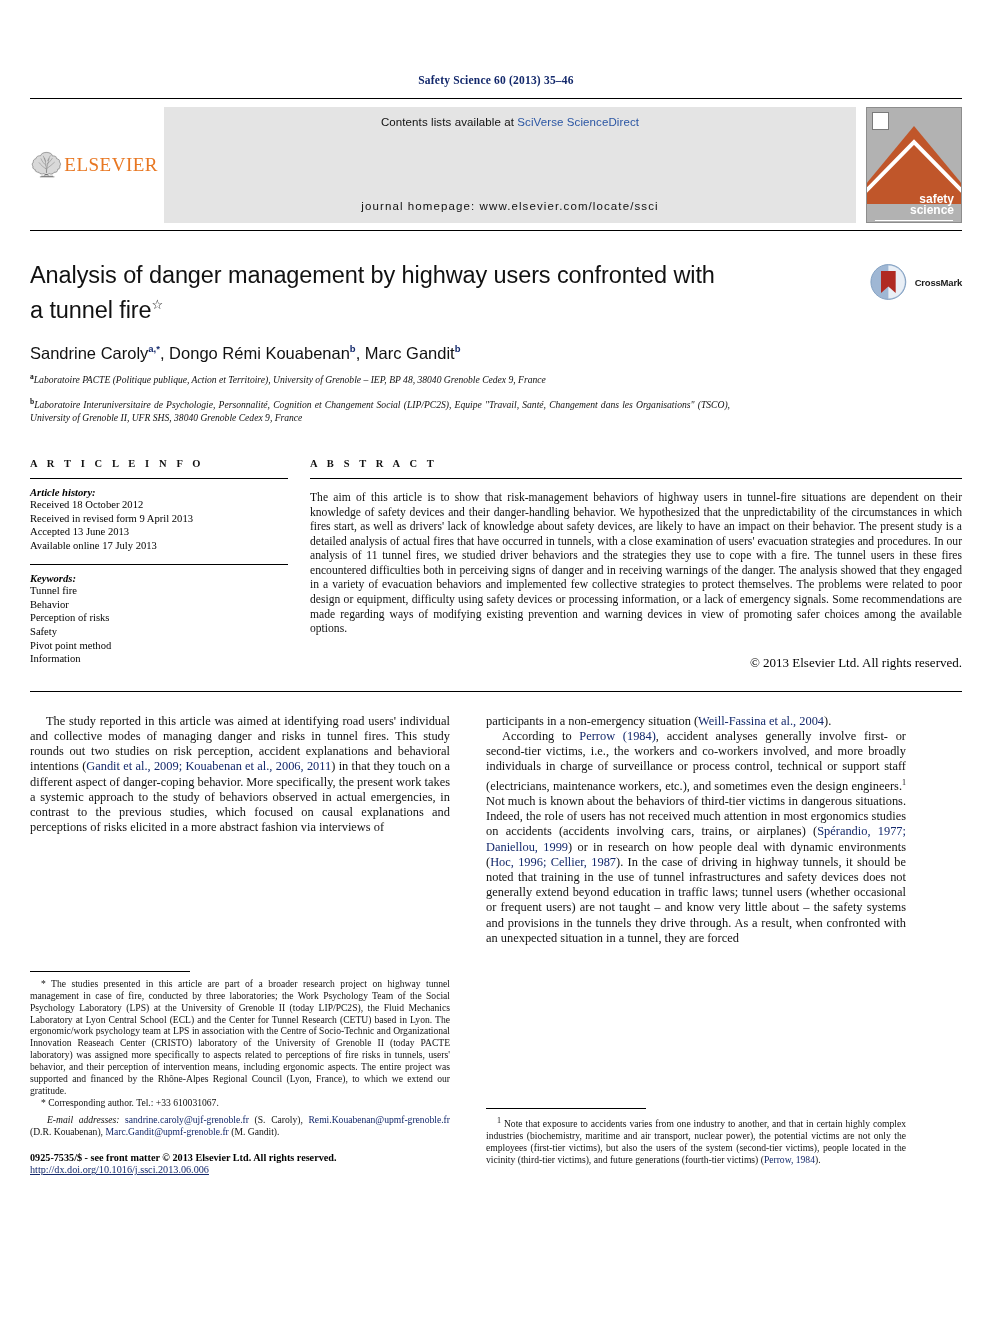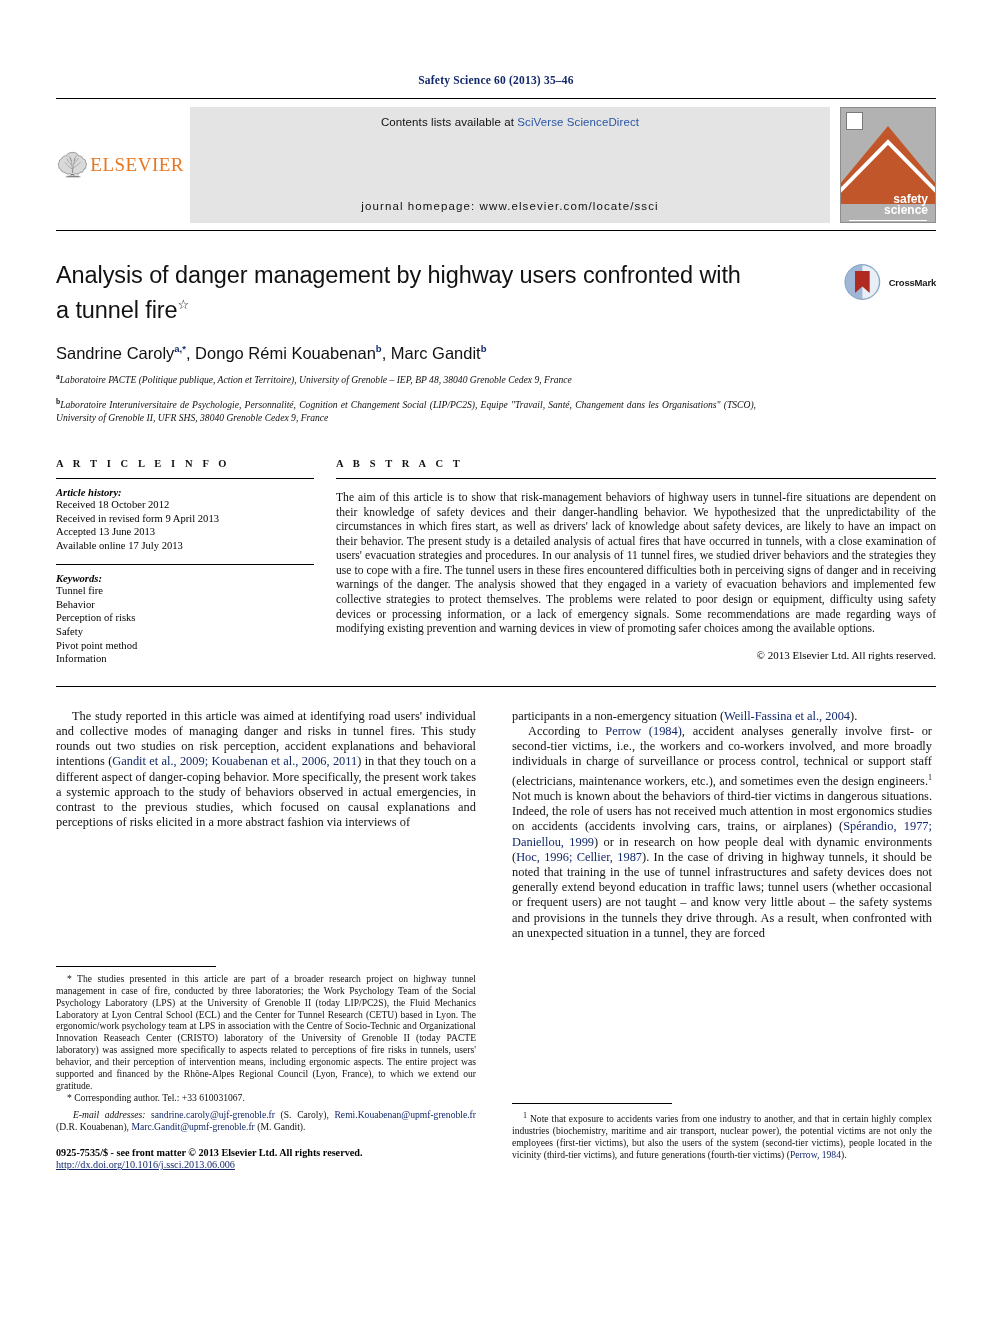--- a/index.html
+++ b/index.html
@@ -13,21 +13,21 @@
     font-family: "Liberation Serif", serif;
     color: #000000;
     position: relative;
     overflow: hidden;
   }
   .page {
     position: relative;
     width: 992px;
     height: 1323px;
     box-sizing: border-box;
-    padding: 0 56px;
+    padding: 0 30px;
   }
 
   
   .running-head {
     text-align: center;
     font-family: "Liberation Serif", serif;
     font-weight: bold;
     font-size: 11.5px;
     color: #13286b;
     padding-top: 74px;
@@ -224,22 +224,22 @@
     font-family: "Liberation Serif", serif;
     font-size: 11.6px;
     line-height: 14.6px;
     text-align: justify;
     margin-top: 12px;
     color: #111;
   }
   .copyright {
     text-align: right;
     font-family: "Liberation Serif", serif;
-    font-size: 11px;
-    margin-top: 12px;
+    font-size: 13px;
+    margin-top: 18px;
   }
   .rule-abstract-bottom { border-top: 1.4px solid #000; margin-top: 20px; }
 
   
   .body-cols {
     display: flex;
     gap: 36px;
     margin-top: 22px;
   }
   .bcol { width: 420px; flex: 0 0 420px; position: relative; }

